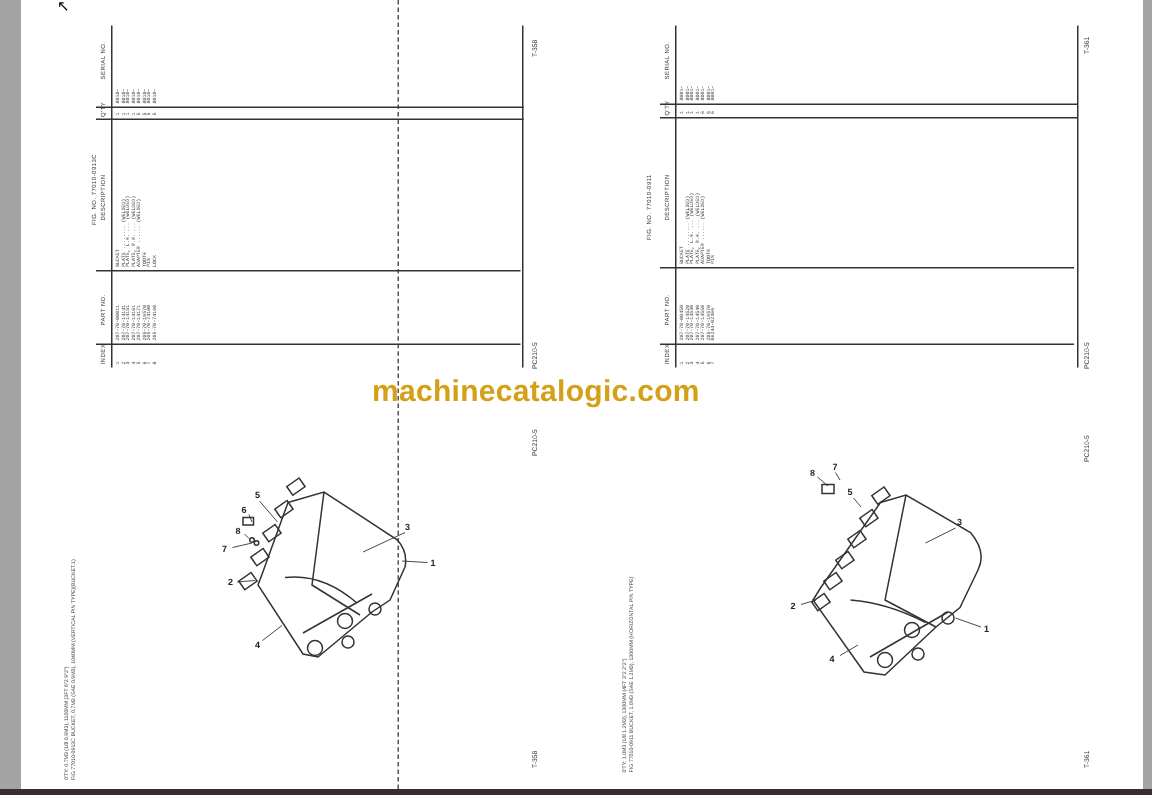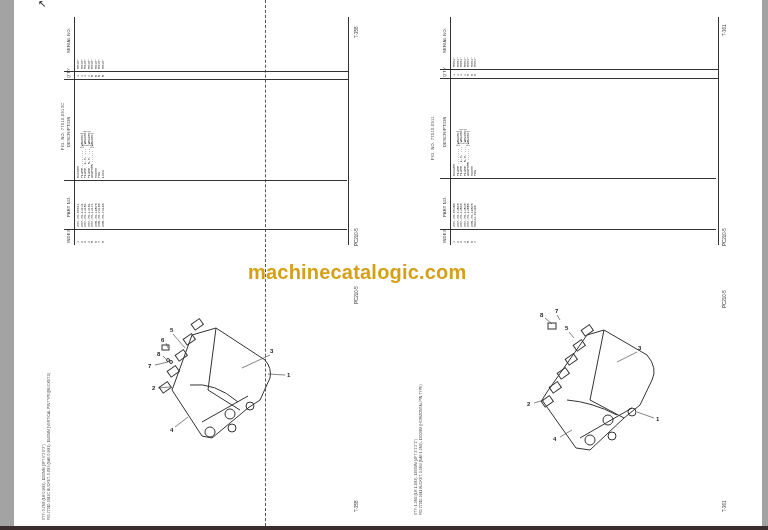--- a/index.html
+++ b/index.html
@@ -32,21 +32,21 @@
   .rot { position: absolute; transform-origin: left top; transform: rotate(-90deg); white-space: nowrap; color: #333; }
   .hdr { font-size: 4px; letter-spacing: 0.3px; }
   .cell { font-size: 3.3px; line-height: 3.4px; font-family: "Liberation Mono", monospace; }
   .pagecode { font-size: 4.5px; color: #333; }
   .caption { font-size: 3.5px; color: #444; line-height: 5px; }
 
   .drawing { position: absolute; }
   .callout { font-size: 6px; font-weight: bold; fill: #222; }
 
   .watermark {
-    position: absolute; left: 248px; top: 261px;
+    position: absolute; left: 248px; top: 250px;
     font-size: 20px; font-weight: bold; color: #d4a017;
     letter-spacing: 0.2px;
   }
 </style>
 </head>
 <body>
 
 <div class="page left"></div>
 <div class="page right"></div>
 <div class="left-gutter"></div>

